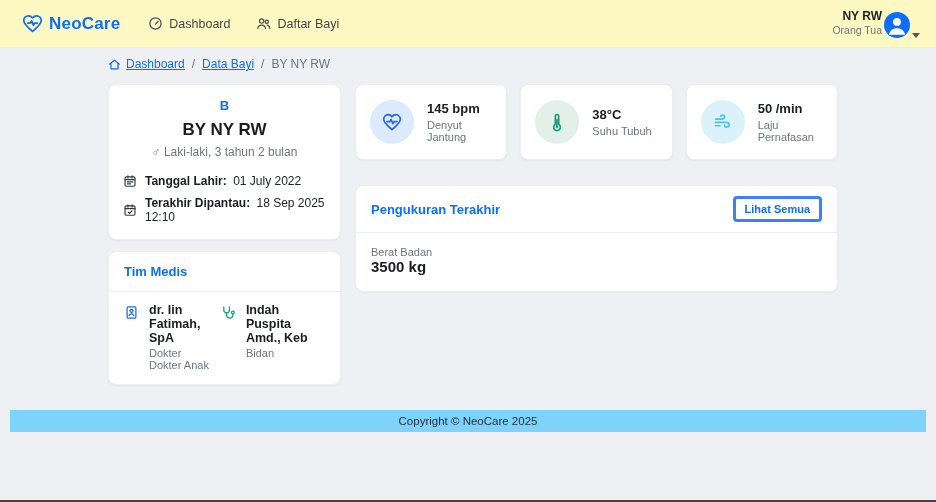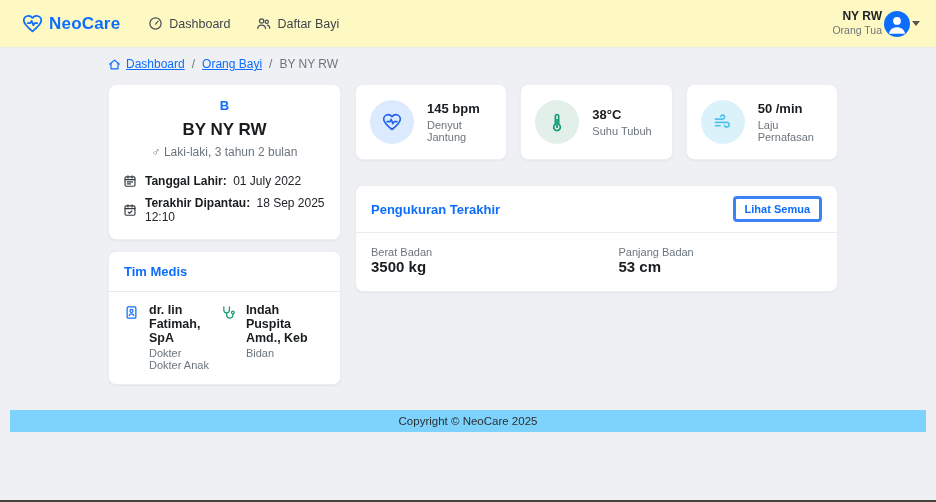--- a/index.html
+++ b/index.html
@@ -19,21 +19,21 @@
     border-bottom: 1px solid #e9ecef;
     display: flex;
     align-items: center;
     padding: 0 16px 0 22px;
   }
   .brand { display: flex; align-items: center; gap: 6px; color: #0d6efd; cursor: pointer; }
   .brand-name { font-size: 17px; font-weight: bold; letter-spacing: .2px; }
   .topnav { display: flex; align-items: center; gap: 26px; margin-left: 28px; flex: 1; }
   .topnav-item { display: flex; align-items: center; gap: 6px; color: #3f454b; font-size: 12.5px; font-weight: 500; cursor: pointer; }
   .topnav-item svg { color: #495057; }
-  .user-area { display: flex; align-items: center; gap: 2px; cursor: pointer; }
+  .user-area { display: flex; align-items: flex-end; gap: 2px; cursor: pointer; }
   .user-text { text-align: right; line-height: 1.25; }
   .user-name { font-size: 12px; font-weight: bold; color: #212529; }
   .user-role { font-size: 10.5px; color: #6c757d; }
   .avatar {
     width: 26px; height: 26px; border-radius: 50%;
     background: #0d6efd; overflow: hidden; position: relative;
   }
   .caret {
     width: 0; height: 0;
     border-left: 4px solid transparent; border-right: 4px solid transparent;
@@ -170,21 +170,21 @@
     <span>
       <svg width="13" height="13" viewBox="0 0 24 24" fill="none" stroke="currentColor" stroke-width="2.2" stroke-linecap="round" stroke-linejoin="round">
         <path d="M3 11.5L12 4l9 7.5"></path>
         <path d="M5.5 9.8V20h13V9.8"></path>
       </svg>
     </span>
     <span>Dashboard</span>
   </span>
   <span class="crumb-sep">/</span>
   <span class="crumb-link">
-    <span>Orang Bayi</span>
+    <span>Data Bayi</span>
   </span>
   <span class="crumb-sep">/</span>
   <span class="crumb-current">BY NY RW</span>
 </nav>
 
 <main class="container">
 
   <aside class="left-col">
 
     <div class="card patient-card">
@@ -302,24 +302,20 @@
     <div class="card measure-card">
       <div class="measure-header">
         <span class="measure-title">Pengukuran Terakhir</span>
         <button class="see-all-btn">Lihat Semua</button>
       </div>
       <div class="measure-body">
         <div class="measure-item">
           <div class="measure-label">Berat Badan</div>
           <div class="measure-value">3500 kg</div>
         </div>
-        <div class="measure-item">
-          <div class="measure-label">Panjang Badan</div>
-          <div class="measure-value">53 cm</div>
-        </div>
       </div>
     </div>
   </section>
 </main>
 
 <footer class="footer">
   <span class="footer-text">Copyright © NeoCare 2025</span>
 </footer>
 
 <div class="window-bottom-edge"></div>

